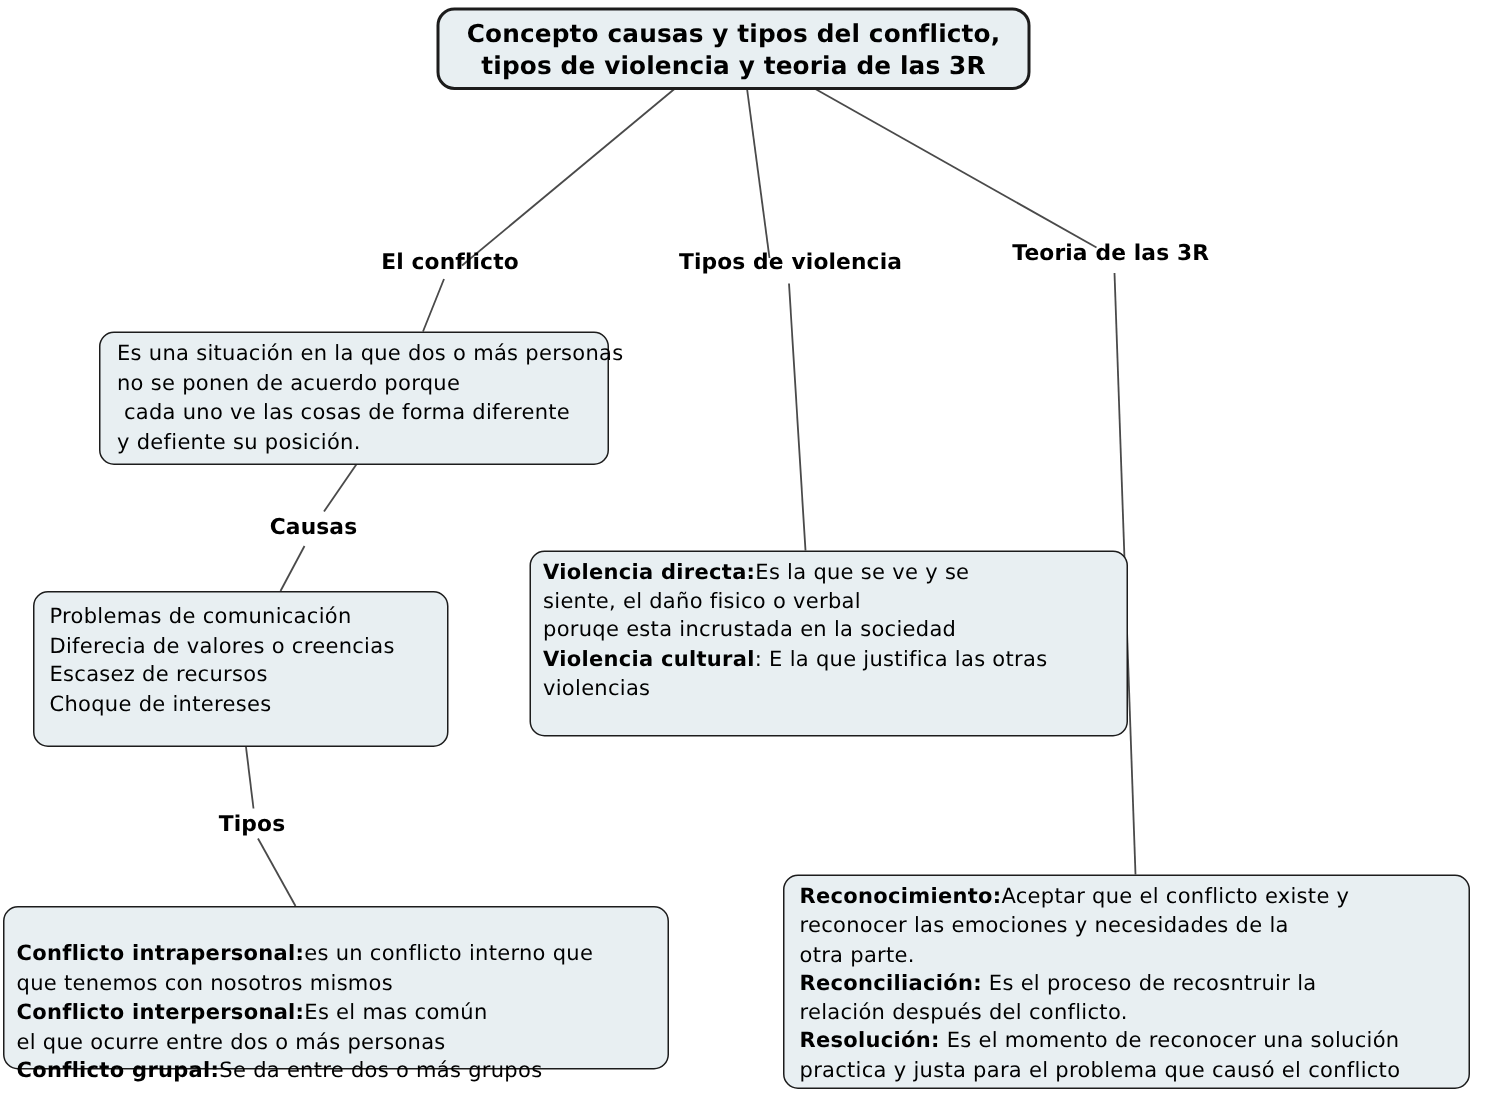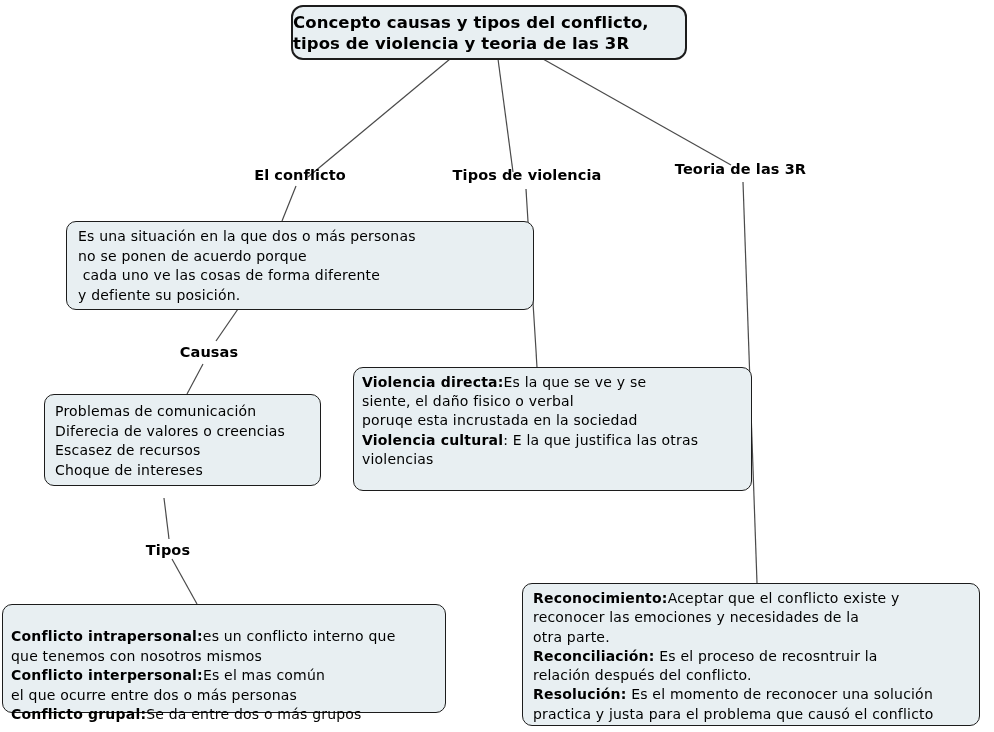--- a/index.html
+++ b/index.html
@@ -32,37 +32,37 @@
   .node .line { white-space: pre; }
   .node b { font-weight: bold; }
   .title-node {
     position: absolute;
     left: 291px; top: 5px;
     width: 396px; height: 55px;
     box-sizing: border-box;
     background: #e8eff2;
     border: 2px solid #1c1c1c;
     border-radius: 12px;
-    text-align: left;
+    text-align: center;
     font-weight: bold;
     font-size: 16.5px;
     line-height: 21px;
     padding-top: 5px;
     letter-spacing: 0.1px;
   }
   .link-label {
     position: absolute;
     font-weight: bold;
     font-size: 14.5px;
     text-align: center;
     line-height: 18px;
     letter-spacing: 0.1px;
   }
-  .box-definicion { left: 66px;  top: 221px; width: 468px; height: 89px;  padding: 5px 4px 0 11px; line-height: 19.6px; }
-  .box-causas     { left: 22px;  top: 394px; width: 277px; height: 92px; padding: 7px 4px 0 10px; line-height: 19.6px; margin-left: 22px; }
+  .box-definicion { left: 66px;  top: 221px; width: 340px; height: 89px;  padding: 5px 4px 0 11px; line-height: 19.6px; }
+  .box-causas     { left: 22px;  top: 394px; width: 277px; height: 104px; padding: 7px 4px 0 10px; line-height: 19.6px; }
   .box-tipos      { left: 2px;   top: 604px; width: 444px; height: 109px; padding: 22px 3px 0 8px;  line-height: 19.6px; }
   .box-violencia  { left: 353px; top: 367px; width: 399px; height: 124px; padding: 5px 3px 0 8px;  line-height: 19.2px; }
   .box-teoria     { left: 522px; top: 583px; width: 458px; height: 143px; padding: 5px 3px 0 10px; line-height: 19.3px; }
   .lbl-conflicto  { left: 240px; top: 166px; width: 120px; }
   .lbl-violencia  { left: 442px; top: 166px; width: 170px; }
   .lbl-teoria     { left: 663px; top: 160px; width: 155px; }
   .lbl-causas     { left: 176px; top: 343px; width: 66px;  }
   .lbl-tipos      { left: 140px; top: 541px; width: 56px;  }
 </style>
 </head>

